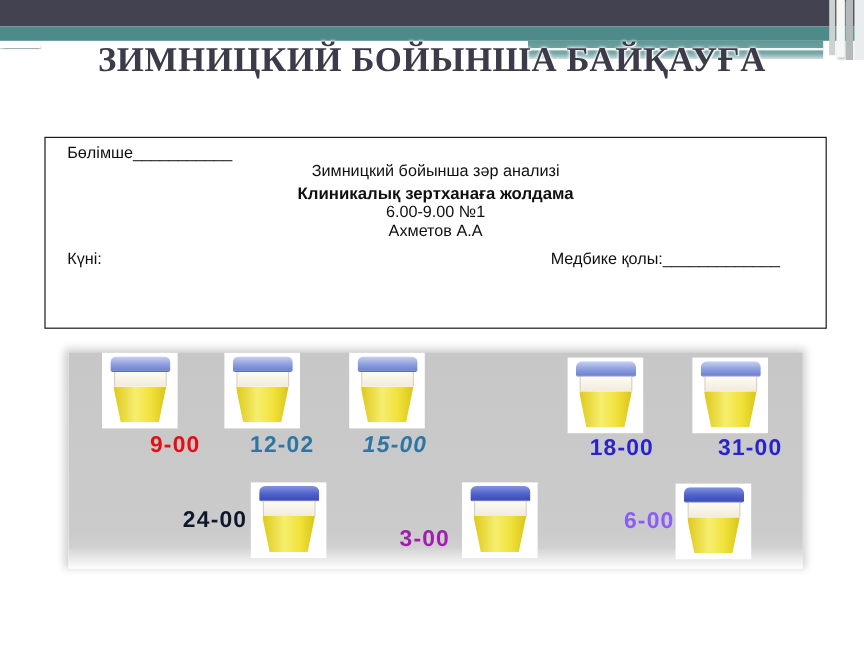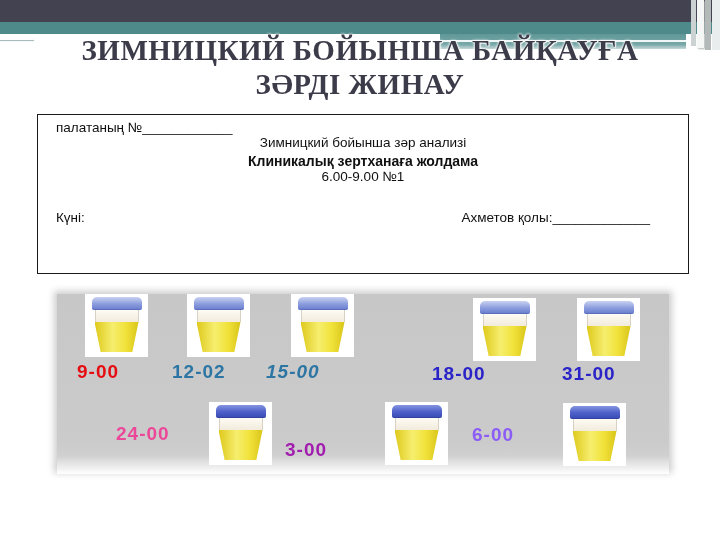--- a/index.html
+++ b/index.html
@@ -25,21 +25,21 @@
        font-family:"Liberation Serif",serif;font-weight:bold;font-size:29px;line-height:34px;
        color:#3c3b49;letter-spacing:.5px;
        text-shadow:0 0 3px #fff,0 0 3px #fff,1px 1px 0 rgba(255,255,255,.8);}
 
   
   .form-box{position:absolute;left:37px;top:114px;width:652px;height:160px;background:#fff;
        border:1.5px solid #1a1a1a;box-sizing:border-box;z-index:4;
        font-size:13.5px;color:#101010;}
   .form-row{display:flex;justify-content:space-between;}
   .form-row.first{padding:5px 20px 0 18px;}
-  .form-row.last{padding:7px 38px 0 18px;margin-top:18px;}
+  .form-row.last{padding:7px 38px 0 18px;}
   .form-center{text-align:center;line-height:16px;}
   .form-center.bold{font-weight:bold;font-size:14px;margin-top:2px;}
 
   
   .photo{position:absolute;left:57px;top:294px;width:612px;height:176px;z-index:2;
        background:linear-gradient(180deg,#c7c7c7 0%,#cbcbcb 85%,#d6d6d6 100%);
        box-shadow:0 0 7px 3px #cdcdcd;}
   .photo-fade{position:absolute;left:0;bottom:-4px;width:100%;height:18px;
        background:linear-gradient(180deg,rgba(255,255,255,0) 0%,rgba(255,255,255,.95) 100%);}
 
@@ -52,51 +52,51 @@
        border-bottom:1px solid #5a6cbf;}
   .lid.dark{background:linear-gradient(180deg,#8495e2 0%,#5061ca 55%,#3c4cb8 100%);
        border-bottom:1px solid #32409f;}
   .neck{width:44px;height:12px;background:linear-gradient(180deg,#fdfbf3 0%,#f2ebdd 100%);
        border-left:1px solid #d8d2c4;border-right:1px solid #d8d2c4;box-sizing:border-box;}
   .cupbody{width:44px;height:30px;
        background:linear-gradient(90deg,#dec91c 0%,#f6ee6e 40%,#f1e23a 70%,#d8c418 100%);
        clip-path:polygon(0 0,100% 0,86% 100%,14% 100%);}
 
   
-  .time-label{position:absolute;width:90px;text-align:left;z-index:5;
+  .time-label{position:absolute;width:90px;text-align:right;z-index:5;
        font-weight:bold;font-size:19px;letter-spacing:1px;}
 </style>
 </head>
 <body>
 
 <div class="hdr-dark" style="background-color: rgb(67, 66, 80);"></div>
 <div class="hdr-teal" style="background-color: rgb(79, 138, 138);"></div>
 <div class="hdr-teal-ext"></div>
 <div class="hdr-line"></div>
 <div class="hdr-dash"></div>
 <div class="stripe s1"></div>
 <div class="stripe s2"></div>
 <div class="stripe s3"></div>
 <div class="stripe s4"></div>
 
 <div class="title">
   <div>ЗИМНИЦКИЙ БОЙЫНША БАЙҚАУҒА</div>
-  <div>ЗӘРДІ ЖИНАУ</div>
 </div>
 
 <div class="form-box">
   <div class="form-row first">
-    <span>палатаның №____________</span>
+    <span>Бөлімше___________</span>
   </div>
   <div class="form-center">Зимницкий бойынша зәр анализі</div>
   <div class="form-center bold">Клиникалық зертханаға жолдама</div>
   <div class="form-center">6.00-9.00 №1</div>
+  <div class="form-center">Ахметов А.А</div>
   <div class="form-row last">
     <span>Күні:</span>
-    <span>Ахметов қолы:_____________</span>
+    <span>Медбике қолы:_____________</span>
   </div>
 </div>
 
 <div class="photo">
   <div class="photo-fade"></div>
 </div>
 
 <div class="tile" style="left:85px;top:294px">
     <div class="lid"></div>
     <div class="neck"></div>
@@ -119,24 +119,24 @@
   </div>
 <div class="tile" style="left:577px;top:298px">
     <div class="lid"></div>
     <div class="neck"></div>
     <div class="cupbody"></div>
   </div>
 
 <div class="time-label" style="left: 77px; top: 361px; color: rgb(230, 13, 18);">9-00</div>
 <div class="time-label" style="left: 172px; top: 361px; color: rgb(45, 118, 164);">12-02</div>
 <div class="time-label" style="left: 266px; top: 361px; color: rgb(45, 118, 164); font-style: italic;">15-00</div>
-<div class="time-label" style="left: 432px; top: 363px; color: rgb(42, 35, 200);">18-00</div>
+<div class="time-label" style="left: 455px; top: 363px; color: rgb(42, 35, 200);">18-00</div>
 <div class="time-label" style="left: 562px; top: 363px; color: rgb(42, 35, 200);">31-00</div>
 
-<div class="time-label" style="left: 116px; top: 423px; color: #ec4899;">24-00</div>
+<div class="time-label" style="left: 116px; top: 423px; color: #0f172a;">24-00</div>
 <div class="tile" style="left:209px;top:402px">
     <div class="lid dark"></div>
     <div class="neck"></div>
     <div class="cupbody"></div>
   </div>
 
 <div class="time-label" style="left: 285px; top: 439px; color: #a21caf;">3-00</div>
 <div class="tile" style="left:385px;top:402px">
     <div class="lid dark"></div>
     <div class="neck"></div>

